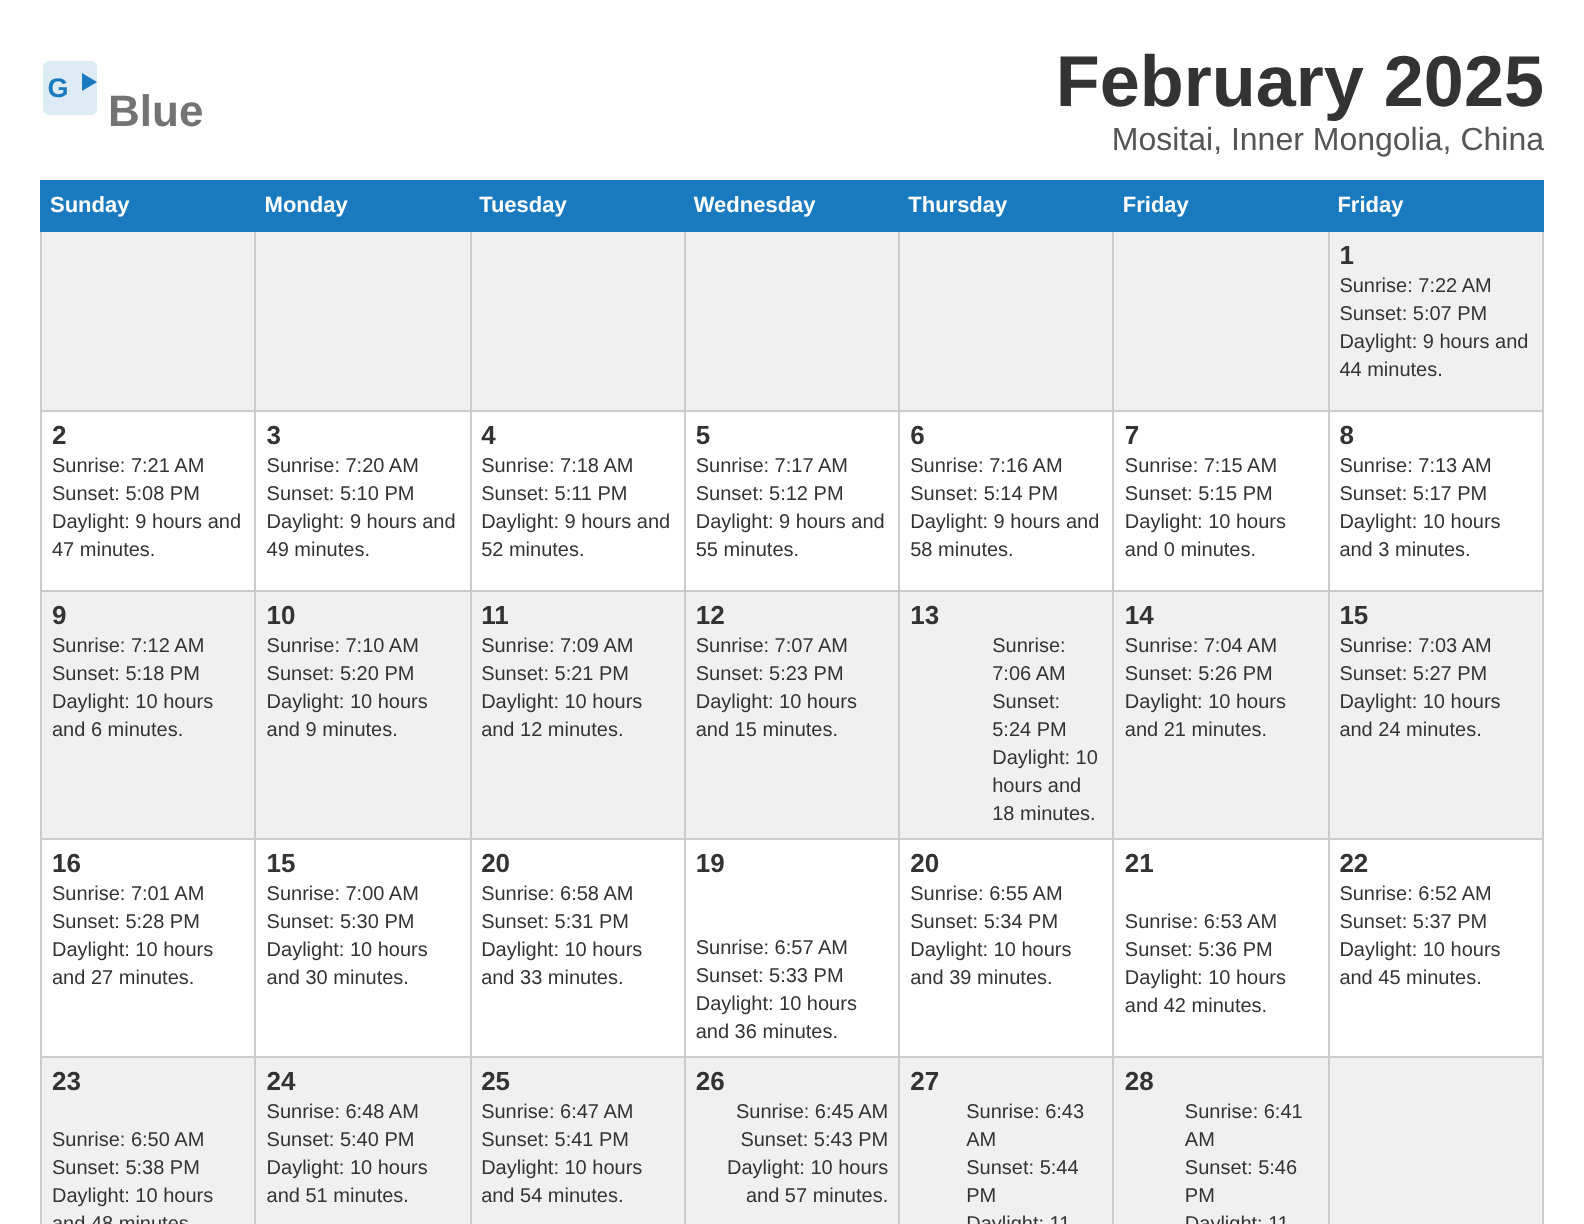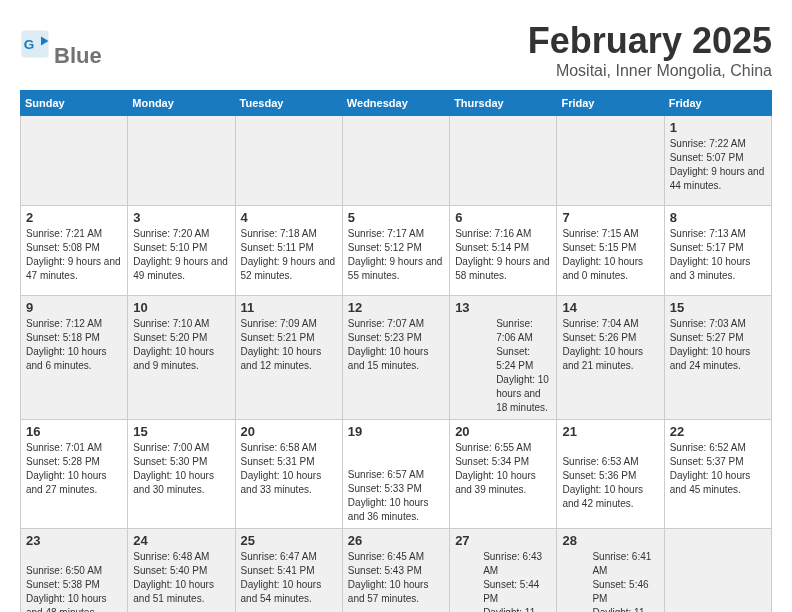--- a/index.html
+++ b/index.html
@@ -279,21 +279,21 @@
 Daylight: 10 hours and 51 minutes.</div>
         </td>
         <td>
           <div class="day-number">25</div>
           <div class="day-info" style="white-space: pre-line;">Sunrise: 6:47 AM
 Sunset: 5:41 PM
 Daylight: 10 hours and 54 minutes.</div>
         </td>
         <td>
           <div class="day-number">26</div>
-          <div class="day-info" style="white-space: pre-line;">Sunrise: 6:45 AM
+          <div class="day-info" style="white-space: pre-line; text-align: right;">Sunrise: 6:45 AM
 Sunset: 5:43 PM
 Daylight: 10 hours and 57 minutes.</div>
         </td>
         <td>
           <div class="day-number">27</div>
           <div class="day-info" style="white-space: pre-line; margin-left: 28px;">Sunrise: 6:43 AM
 Sunset: 5:44 PM
 Daylight: 11 hours and 1 minute.</div>
         </td>
         <td>

